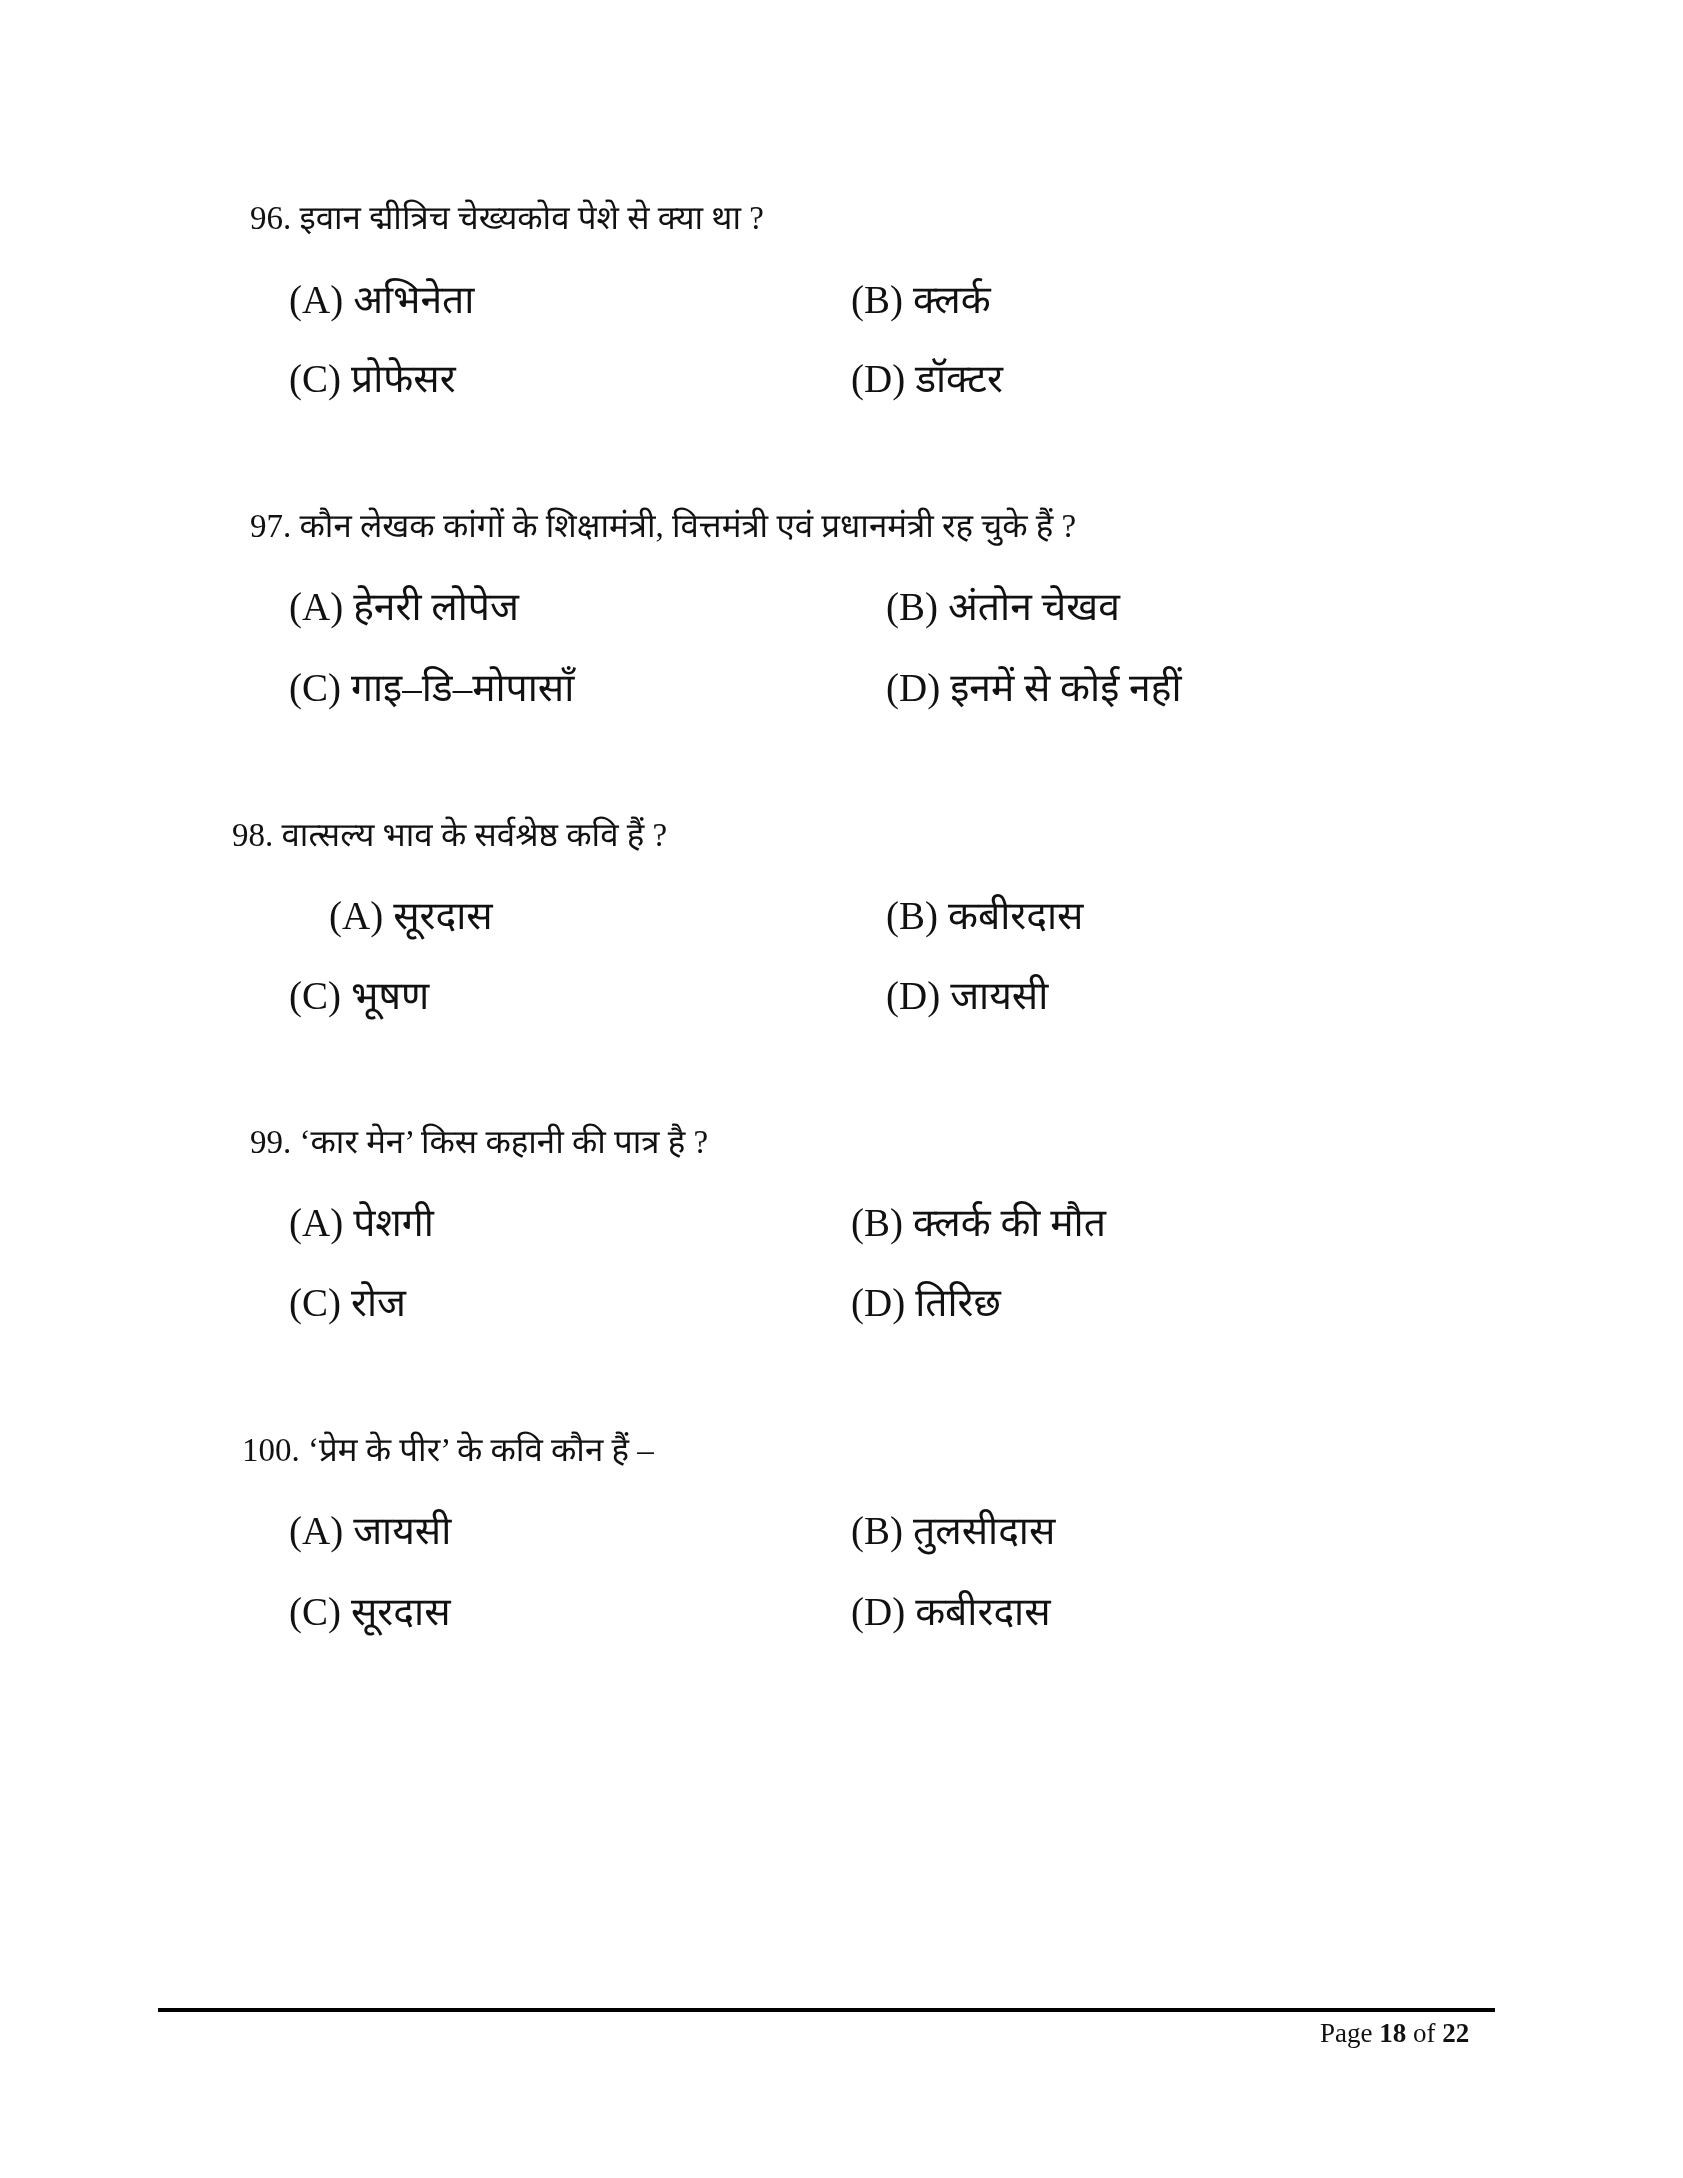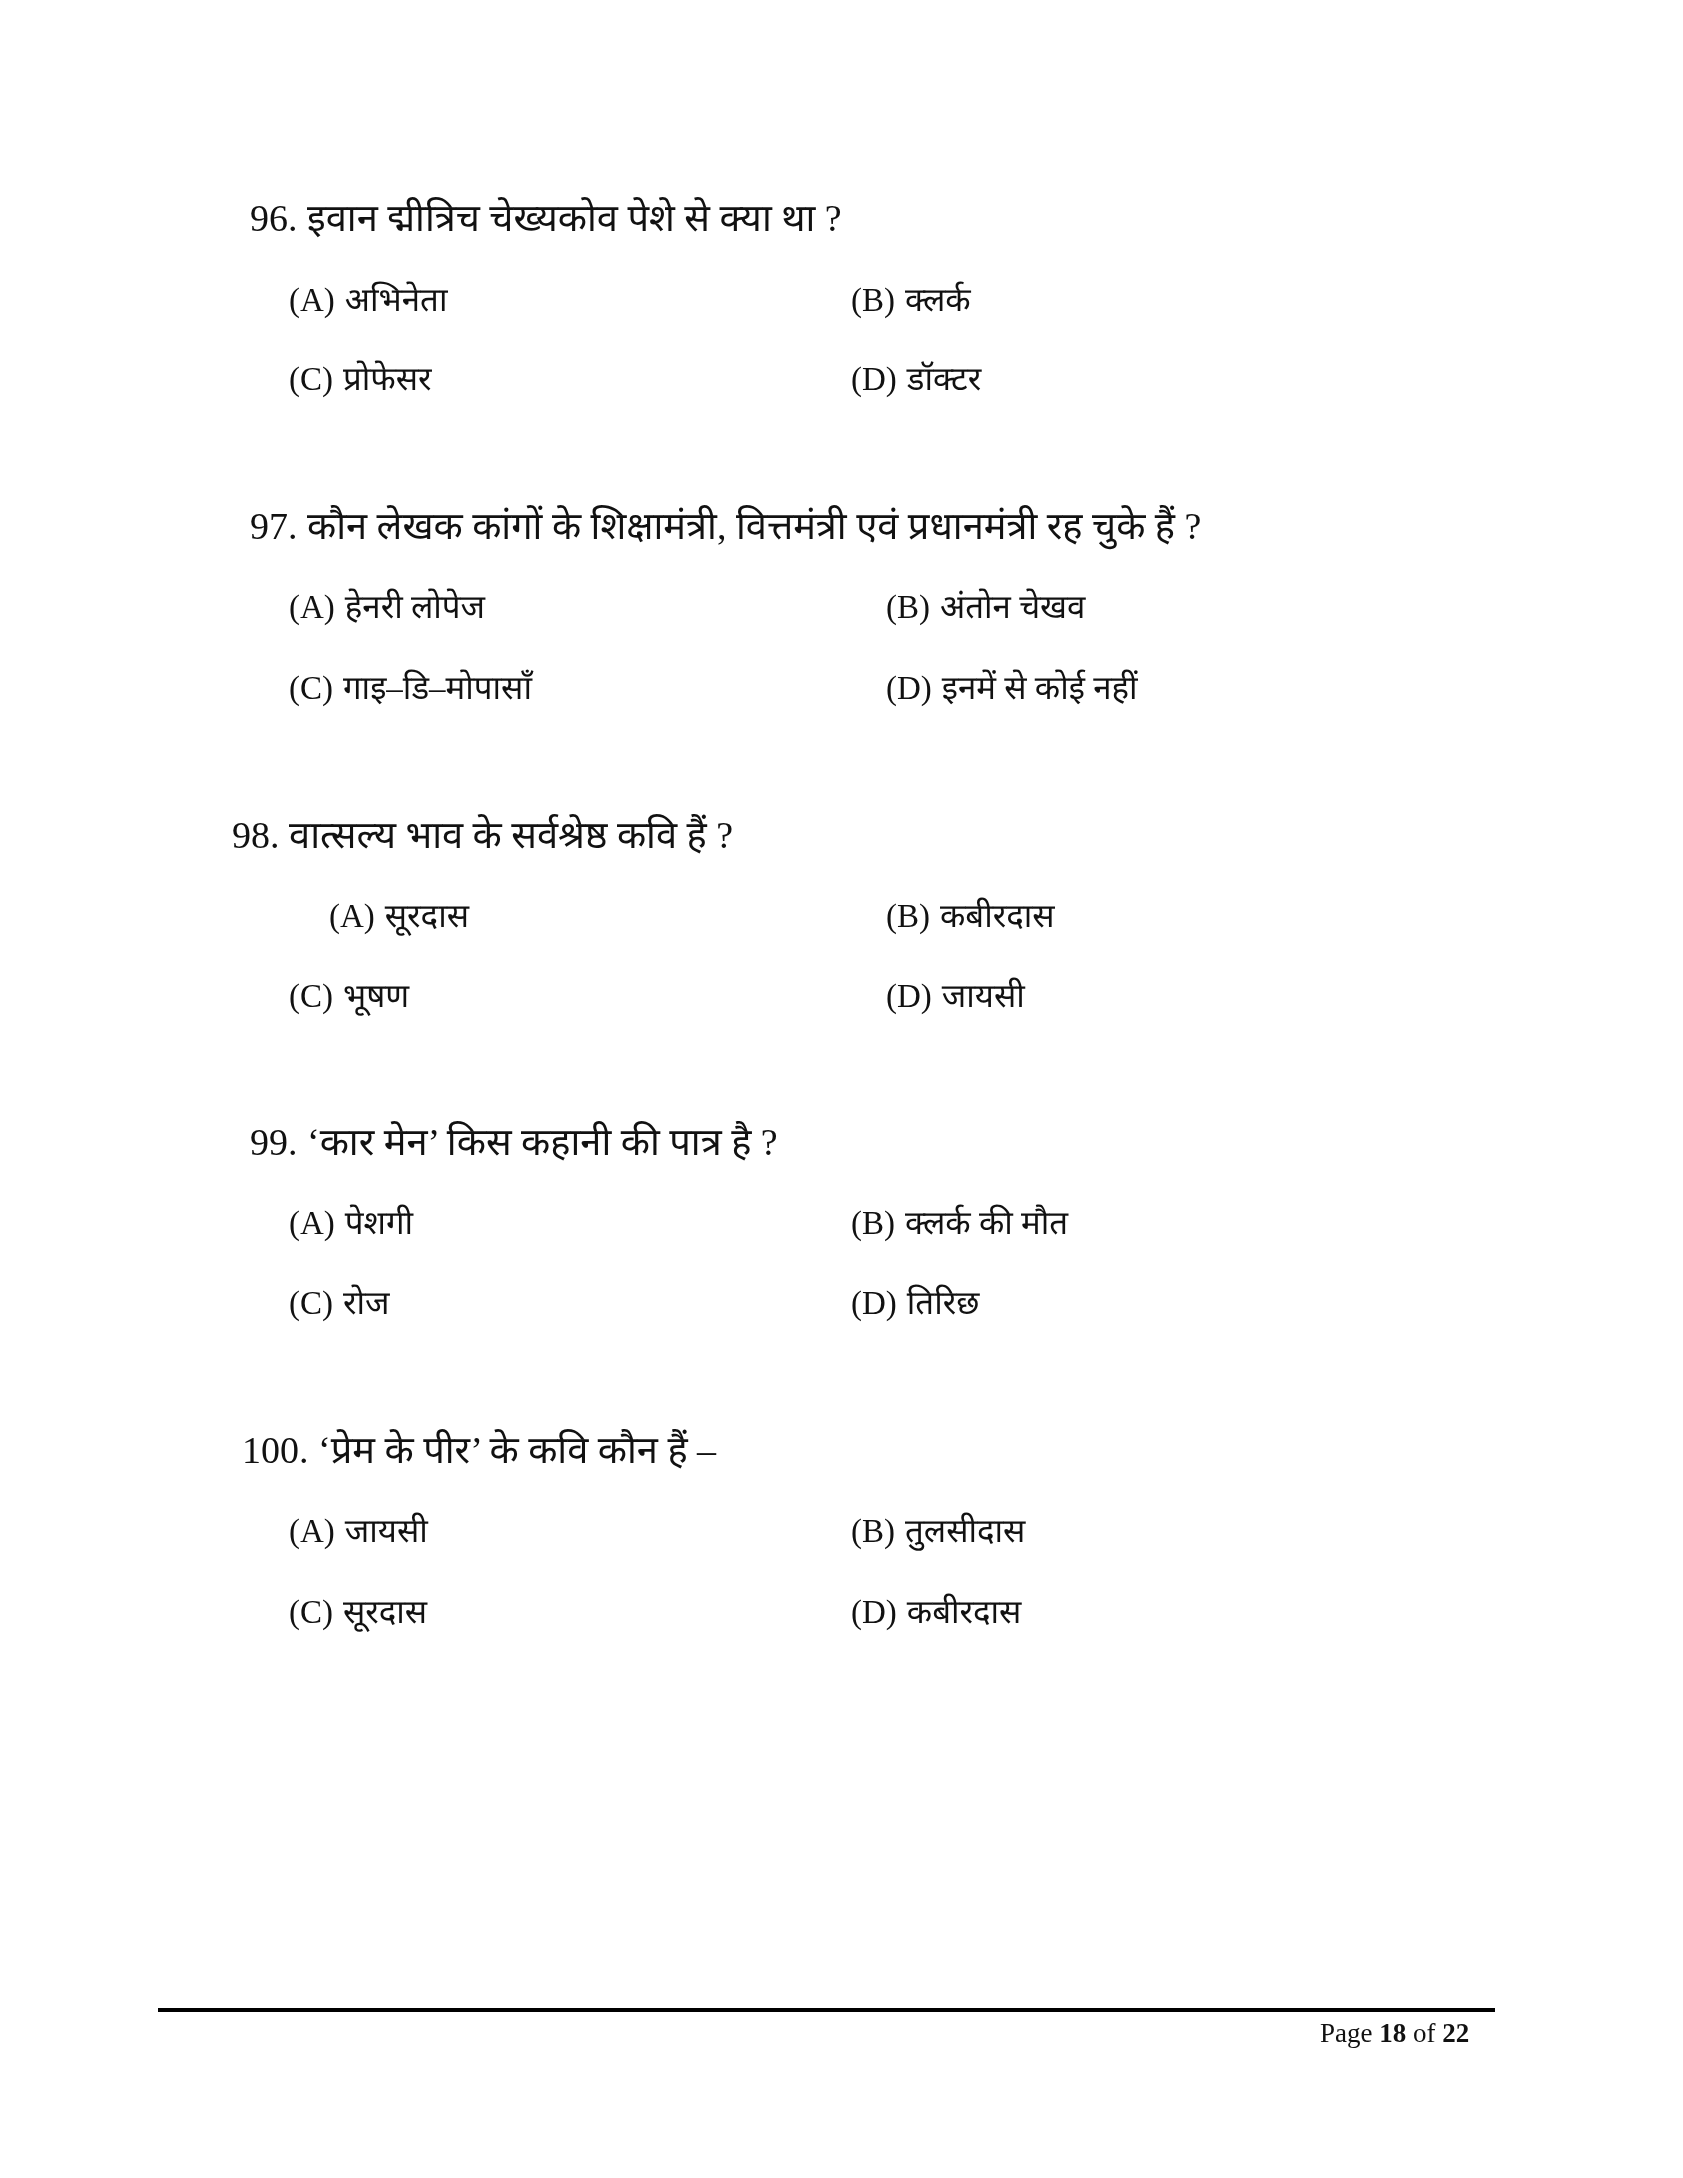--- a/index.html
+++ b/index.html
@@ -1,18 +1,18 @@
 <!DOCTYPE html>
 <html><head>
   <meta charset="utf-8">
   <style>
     html, body { margin: 0; padding: 0; background: #ffffff; }
     body { width: 1683px; height: 2178px; position: relative; overflow: hidden; font-family: "Liberation Serif", "DejaVu Serif", serif; color: #111; }
-    .q { position: absolute; font-size: 38px; line-height: 40px; white-space: nowrap; }
-    .opt { position: absolute; font-size: 33px; line-height: 40px; white-space: nowrap; }
+    .q { position: absolute; font-size: 33px; line-height: 40px; white-space: nowrap; }
+    .opt { position: absolute; font-size: 39px; line-height: 40px; white-space: nowrap; }
     .opt .lbl { margin-right: 10px; }
     .footer-rule { position: absolute; left: 158px; top: 2008px; width: 1337px; height: 4px; background: #000; }
     .footer-text { position: absolute; left: 1320px; top: 2016px; font-family: Liberation Serif, serif; font-size: 27px; line-height: 34px; color: #111; }
     .footer-text b { font-weight: bold; }
   </style>
 </head>
 <body>
 
 <div class="q" style="left:250px; top:198px;">
   <span>96.</span>

